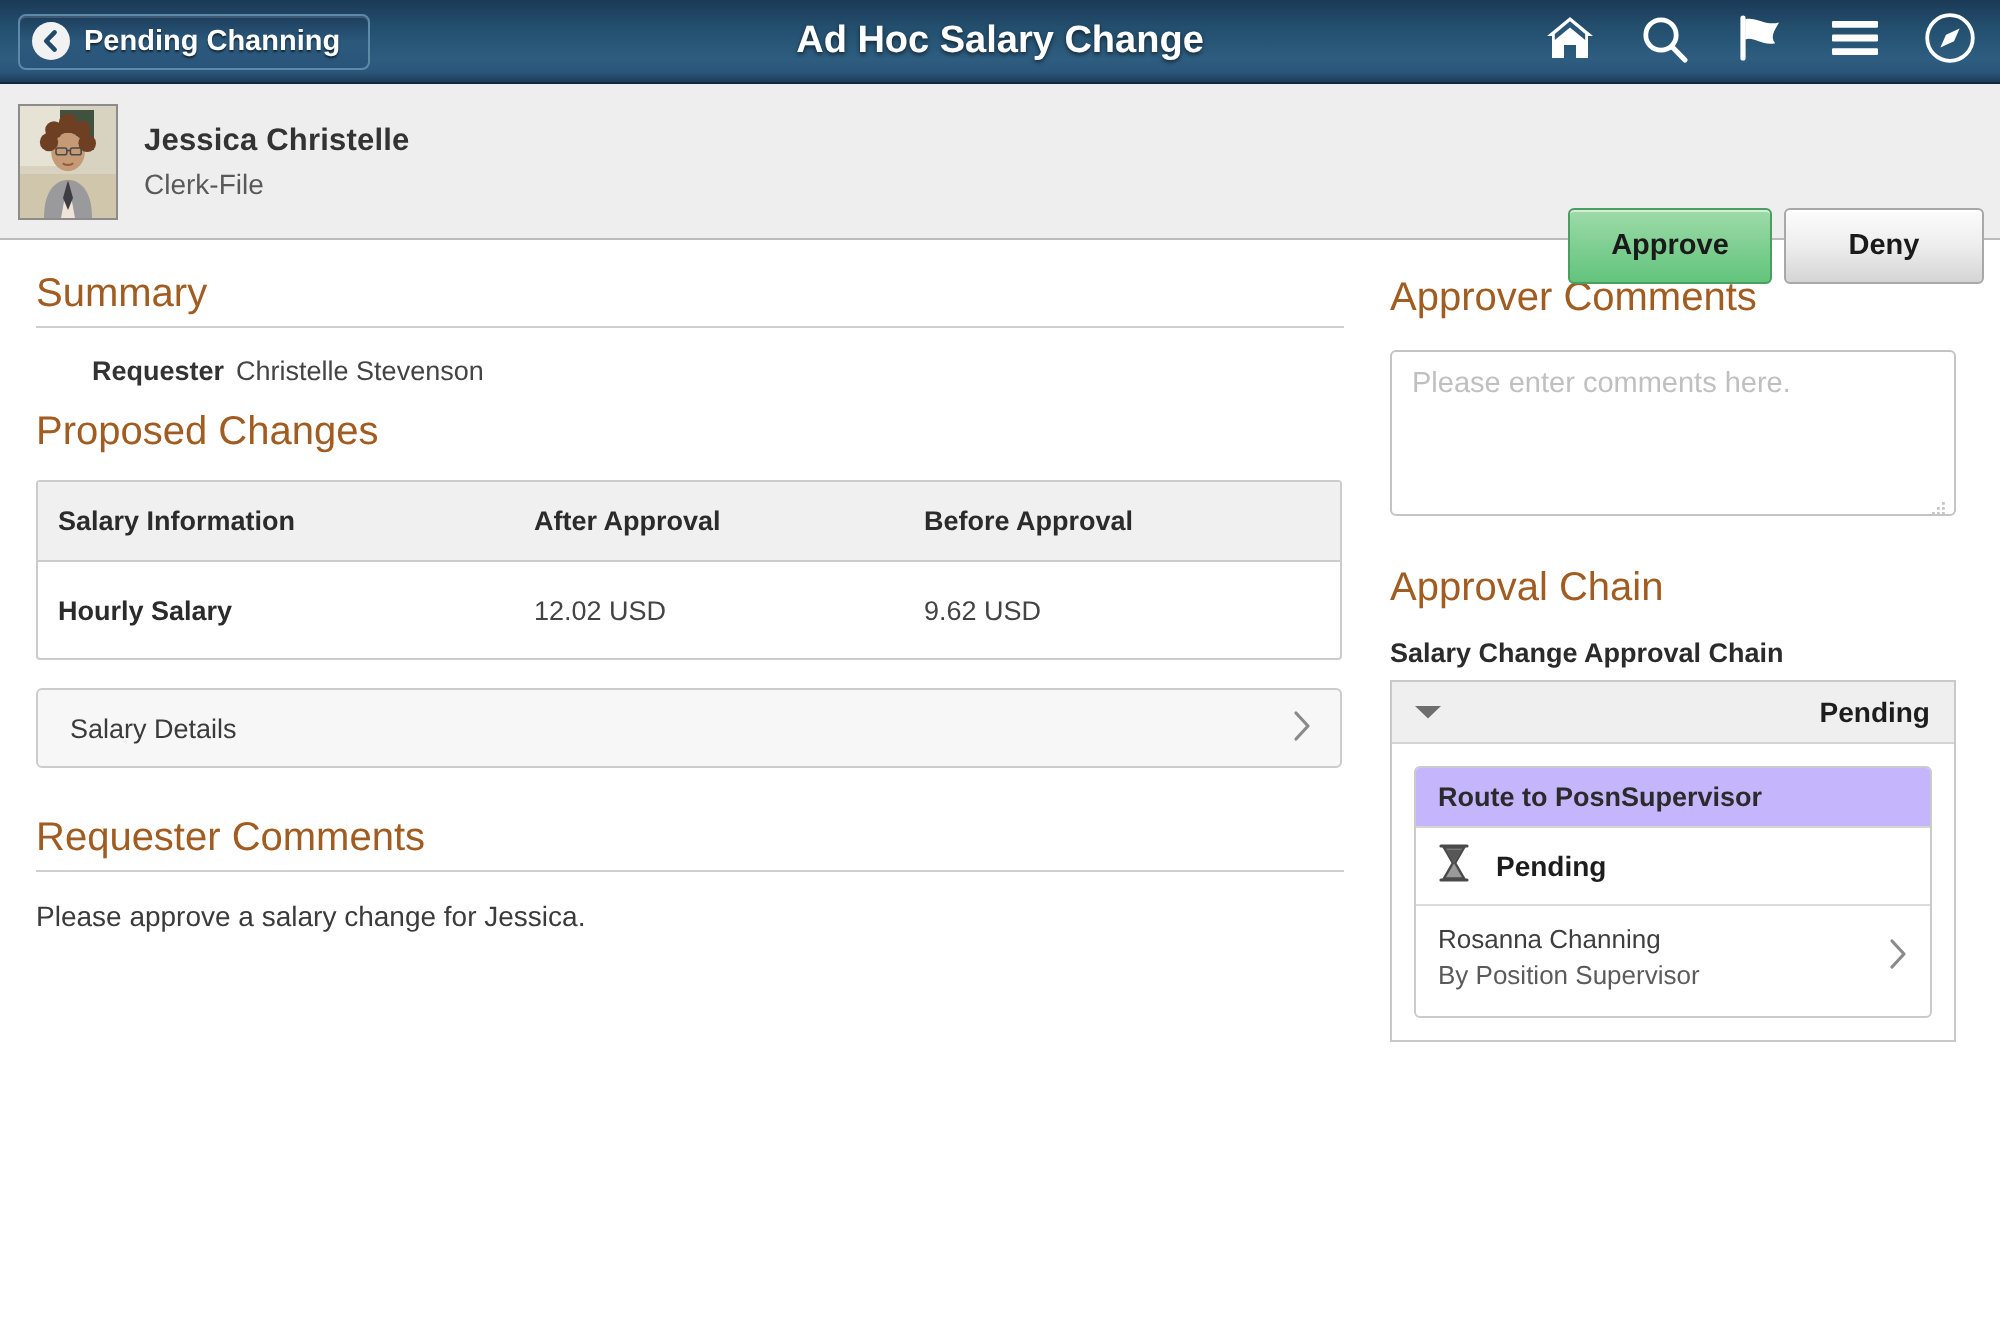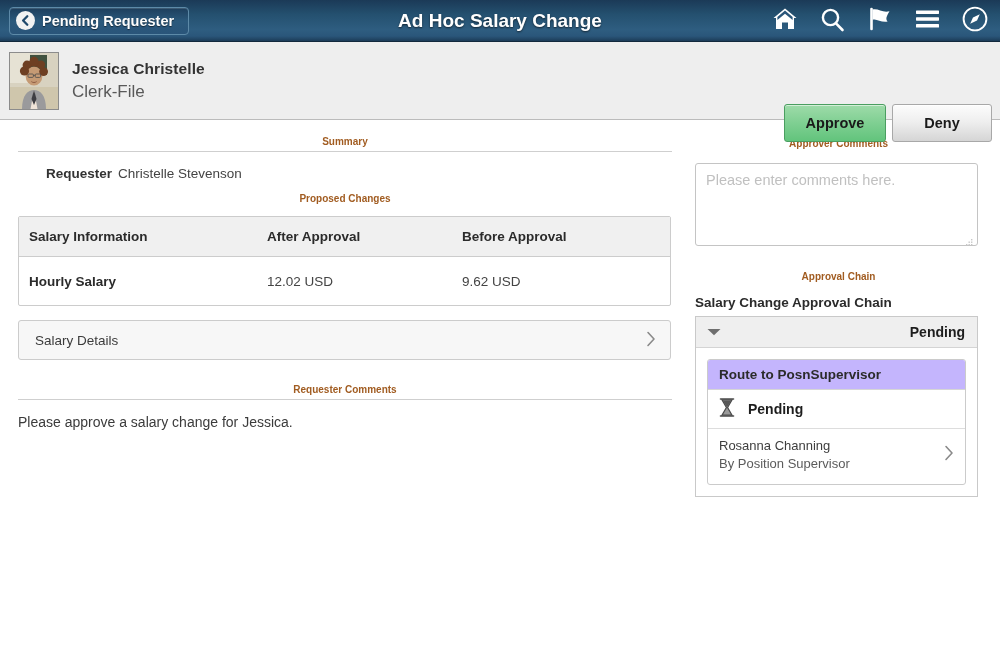--- a/index.html
+++ b/index.html
@@ -90,21 +90,21 @@
   .avatar svg { display: block; }
   .person-text { margin-left: 13px; }
   .person-name {
     font-size: 15.5px;
     font-weight: bold;
     color: #333333;
     letter-spacing: 0.1px;
   }
   .person-role {
     margin-top: 4px;
-    font-size: 17px;
+    font-size: 14px;
     color: #595959;
   }
   .action-buttons {
     position: absolute;
     right: 8px;
     top: 62px;
     transform: translateY(0);
     display: flex;
     gap: 6px;
   }
@@ -135,26 +135,25 @@
   .content {
     display: flex;
     padding: 0;
     height: calc(668px - 42px - 79px);
   }
   .col-left { width: 690px; padding: 16px 18px 0 18px; }
   .col-right { width: 310px; padding: 18px 18px 0 5px; }
 
   .section-head {
     color: #a15c21;
-    font-size: 10px;
-    font-weight: bold;
+    font-size: 20px;
+    font-weight: normal;
     padding-bottom: 4px;
     border-bottom: 1px solid #cfcfcf;
     margin-bottom: 0;
-    text-align: center;
   }
   .section-head.no-rule { border-bottom: none; }
 
   
   .summary-row {
     display: flex;
     padding: 14px 0 10px 28px;
     font-size: 13.5px;
   }
   .sum-cell { display: flex; gap: 6px; }
@@ -306,21 +305,21 @@
 <body>
 
 <div class="header">
 
   <div class="back-btn">
     <span class="chev-circle">
       <svg width="13" height="13" viewBox="0 0 13 13">
         <path d="M8.3 2.2 L4.1 6.5 L8.3 10.8" fill="none" stroke="#20496b" stroke-width="2.3" stroke-linecap="round" stroke-linejoin="round"></path>
       </svg>
     </span>
-    <span class="back-label">Pending Requester</span>
+    <span class="back-label">Pending Channing</span>
   </div>
 
   <div class="header-title">Ad Hoc Salary Change</div>
 
   <div class="header-icons">
     <span class="hicon">
       <svg width="26" height="24" viewBox="0 0 26 24">
         <path d="M13 1.5 L1.5 11 L4 11 L4 22 L10 22 L10 15.5 L16 15.5 L16 22 L22 22 L22 11 L24.5 11 Z" fill="#ffffff"></path>
         <path d="M13 3.6 L20.6 10 L20.6 13 L13 6.8 L5.4 13 L5.4 10 Z" fill="#2a567a"></path>
       </svg>

